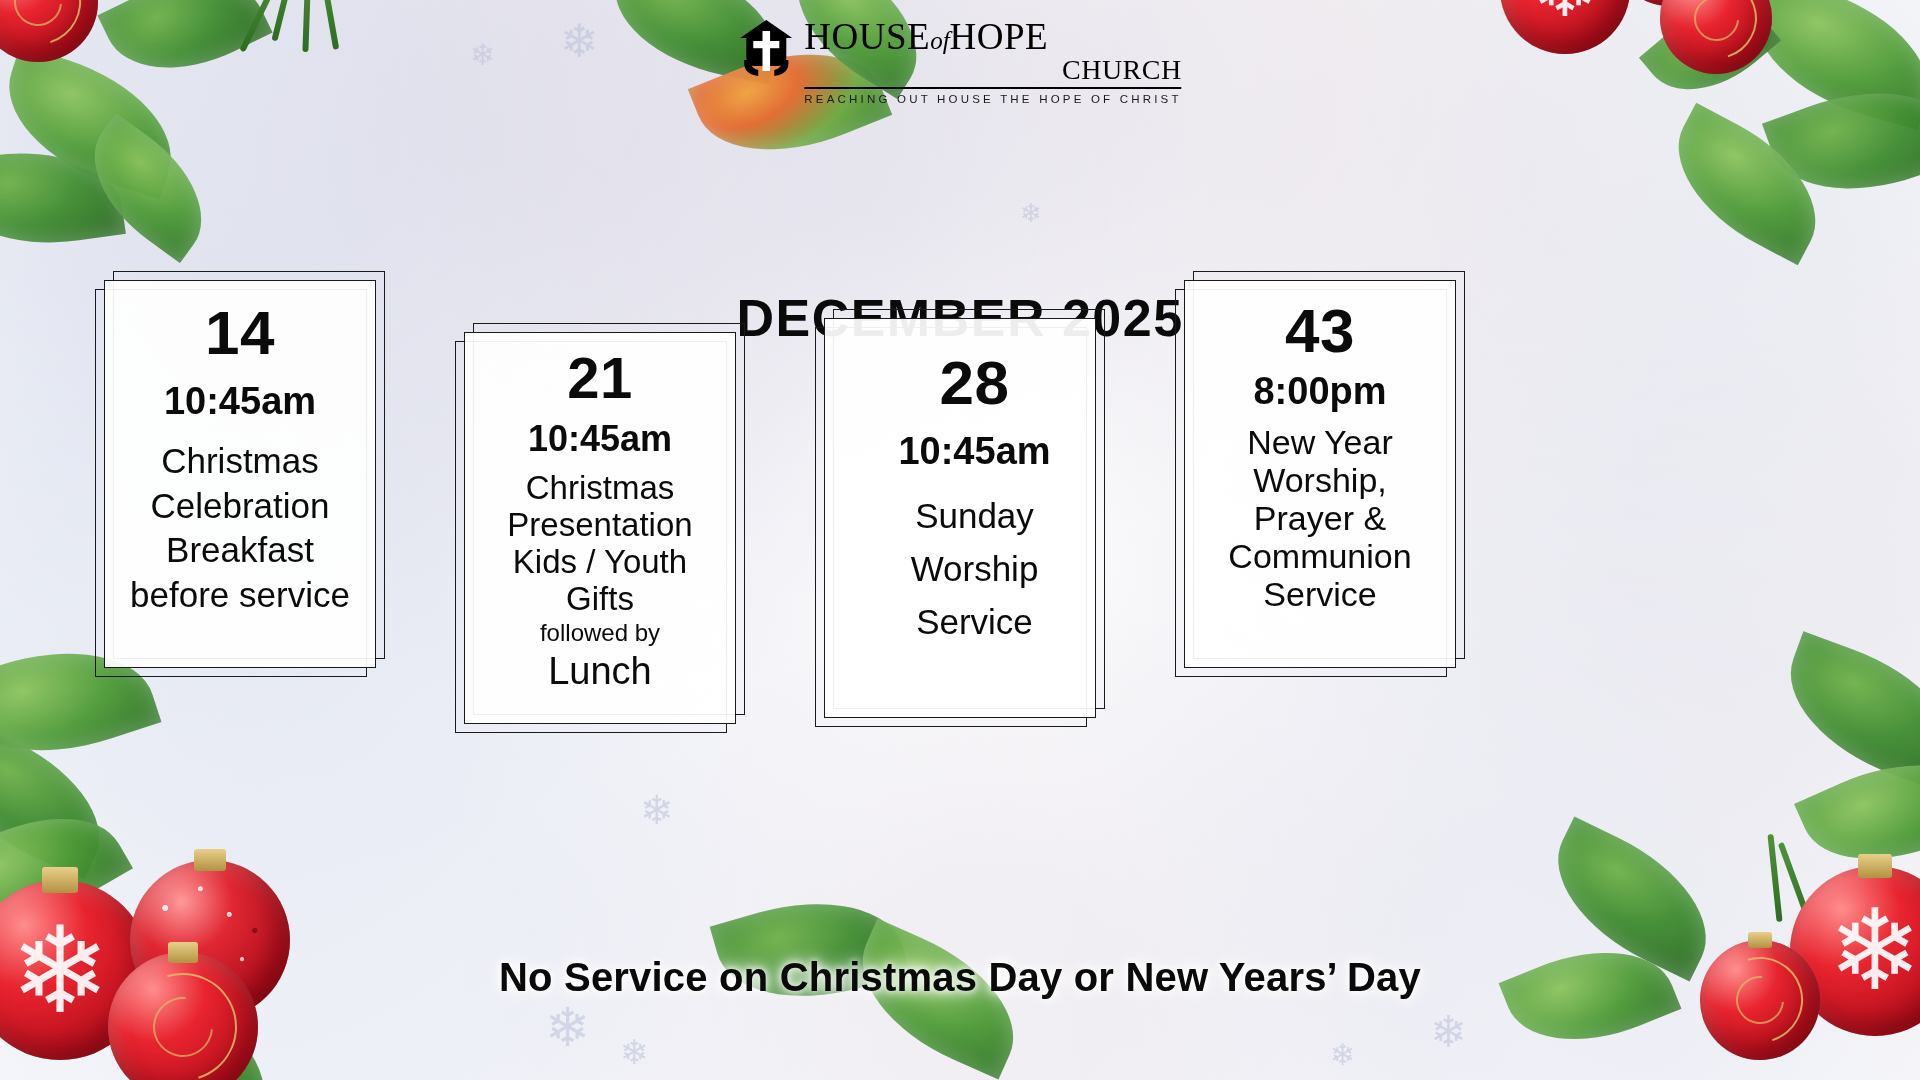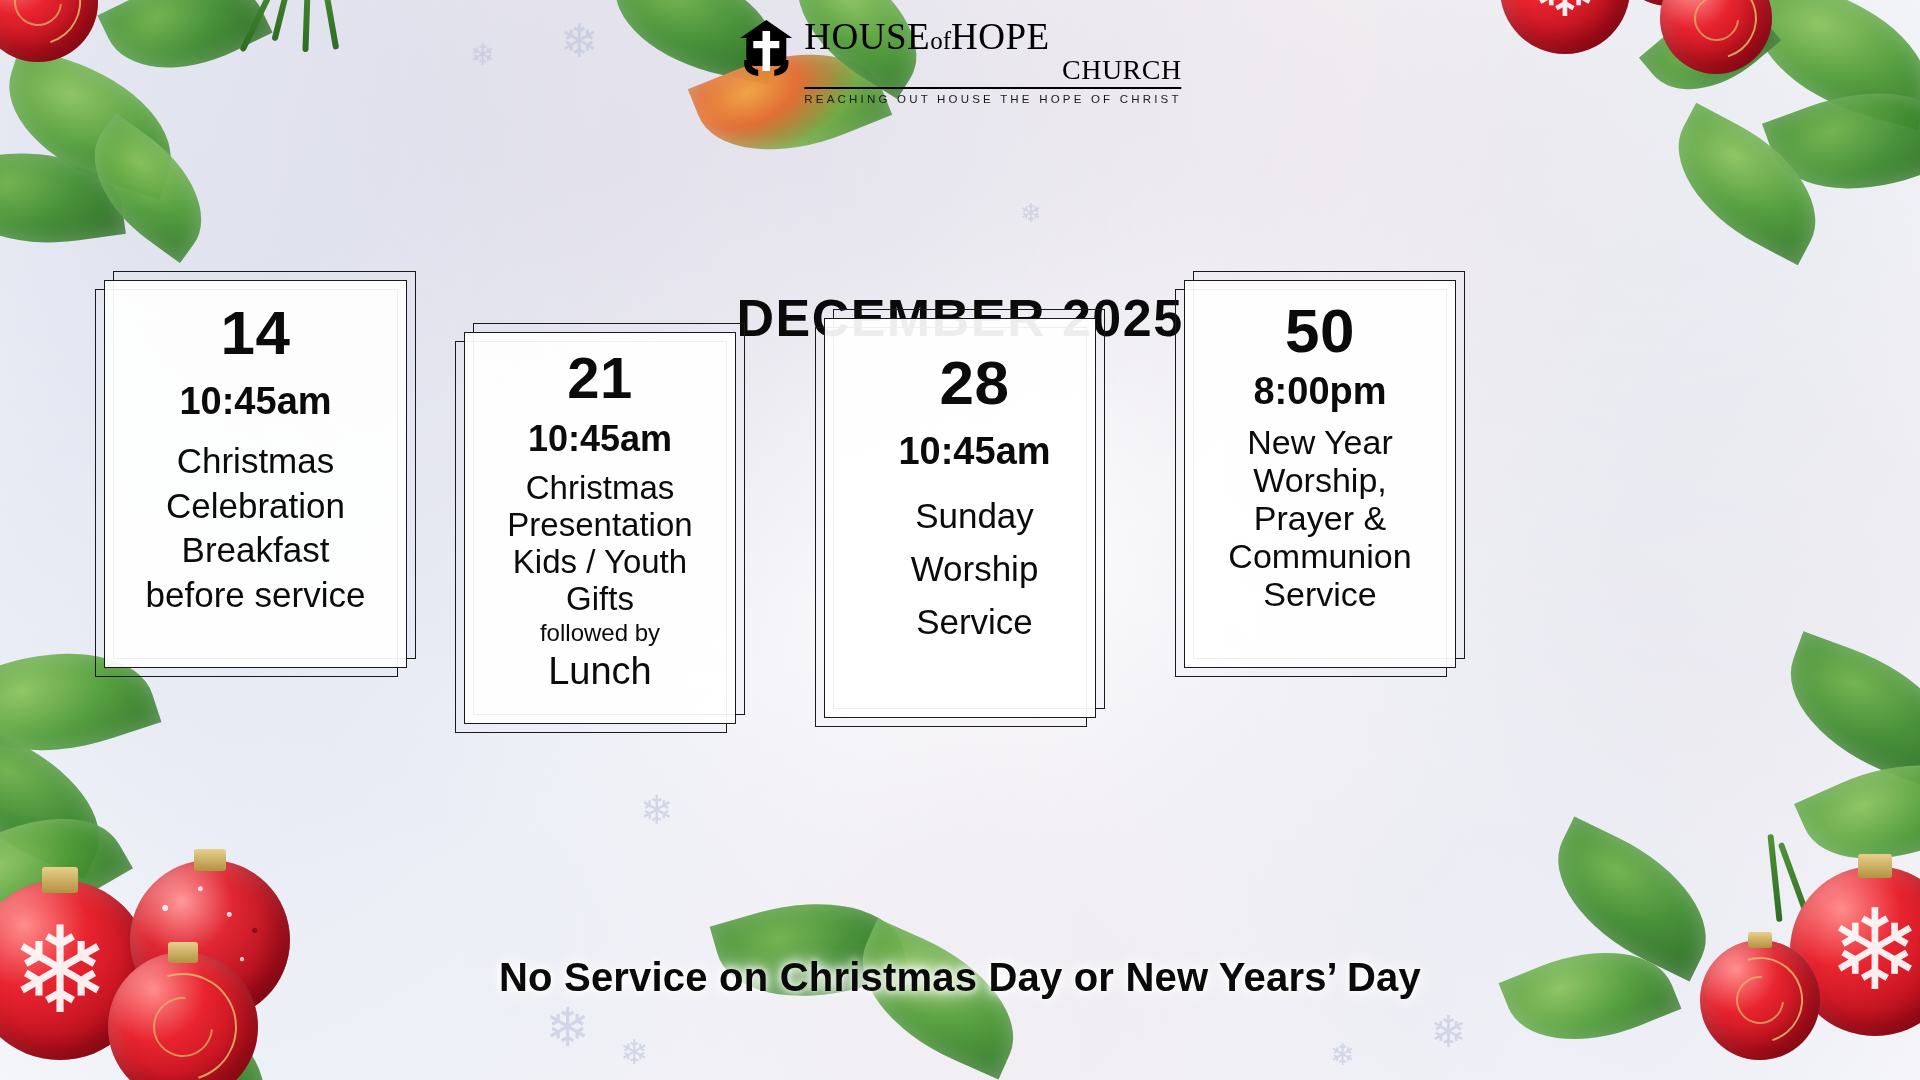--- a/index.html
+++ b/index.html
@@ -137,20 +137,21 @@
   #logo .words { display: flex; flex-direction: column; }
   .logo-row1 {
     font-family: "Liberation Serif", serif;
     font-size: 37px;
     letter-spacing: .5px;
     color: #000;
     line-height: 1;
     white-space: nowrap;
   }
   .logo-row1 .of {
+    font-style: italic;
     font-size: 25px;
     letter-spacing: 0;
   }
   .logo-row2 {
     font-family: "Liberation Serif", serif;
     font-size: 28px;
     color: #000;
     line-height: 1.05;
     text-align: right;
     letter-spacing: .5px;
@@ -378,21 +379,21 @@
         <span>HOUSE</span><span class="of">of</span><span>HOPE</span>
       </div>
       <div class="logo-row2">CHURCH</div>
       <div class="logo-rule"></div>
       <div class="logo-tag">REACHING OUT HOUSE THE HOPE OF CHRIST</div>
     </div>
   </div>
 
   <div id="subtitle">DECEMBER 2025</div>
 
-  <div class="card" style="left:104px;top:280px;width:303px;height:388px;">
+  <div class="card" style="left:104px;top:280px;width:272px;height:388px;">
     <div class="frame back"></div>
     <div class="frame mid"></div>
     <div class="frame front"></div>
     <div class="card-body">
       <div class="day">14</div>
       <div class="time">10:45am</div>
       <div class="desc" style="white-space:pre-line;">Christmas
 Celebration
 Breakfast
 before service</div>
@@ -426,21 +427,21 @@
 Worship
 Service</div>
     </div>
   </div>
 
   <div class="card" style="left:1184px;top:280px;width:272px;height:388px;">
     <div class="frame back"></div>
     <div class="frame mid"></div>
     <div class="frame front"></div>
     <div class="card-body" style="padding-top:18px;">
-      <div class="day">50</div>
+      <div class="day">43</div>
       <div class="time" style="margin-top:8px;">8:00pm</div>
       <div class="desc tight" style="white-space:pre-line;font-size:34px;margin-top:10px;">New Year
 Worship,
 Prayer &amp;
 Communion
 Service</div>
     </div>
   </div>
 
   <div id="footer">No Service on Christmas Day or New Years’ Day</div>

